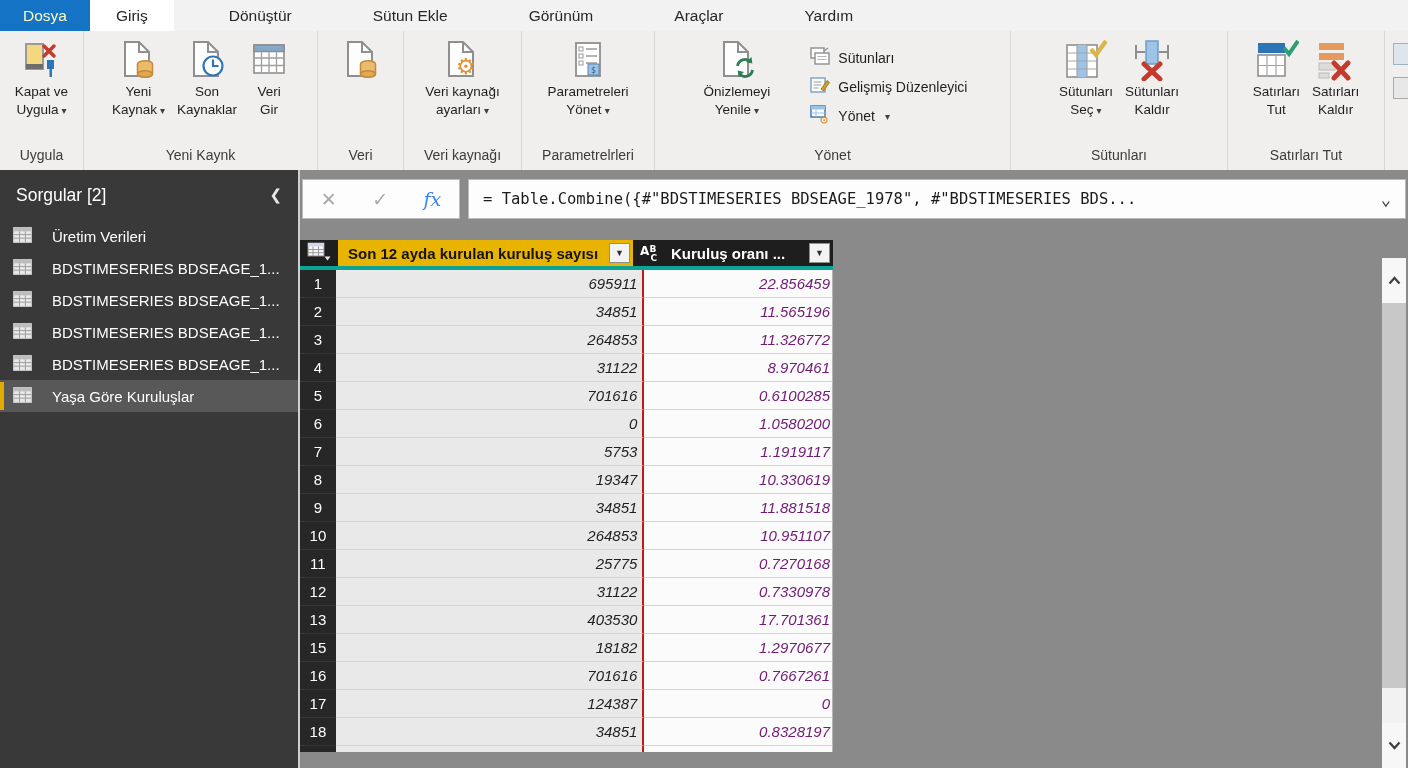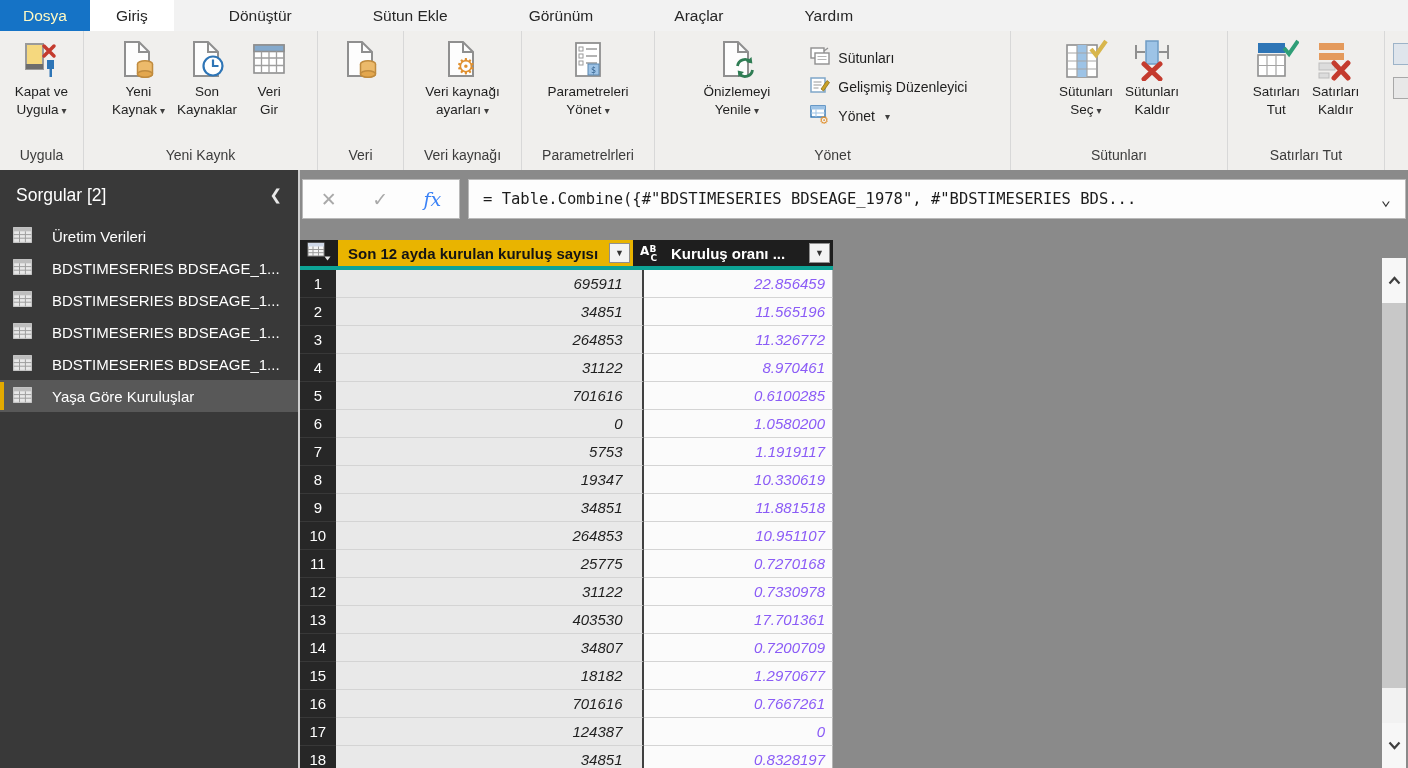--- a/index.html
+++ b/index.html
@@ -64,26 +64,26 @@
   .h2{width:200px;background:#1e1e1e;color:#fff;font-weight:bold;font-size:15px;display:flex;
       align-items:center;gap:6px;padding:0 3px 0 6px;box-sizing:border-box;cursor:pointer;}
   .hlabel{flex:1;overflow:hidden;white-space:nowrap;}
   .filterbtn{width:21px;height:20px;background:#f3f3f3;border:1px solid #8f8f8f;display:flex;
              align-items:center;justify-content:center;font-size:9px;color:#333;flex:0 0 21px;
              box-sizing:border-box;cursor:pointer;}
   .tealbar{height:4px;background:#0da395;flex:0 0 4px;}
   .trow{display:flex;height:28px;flex:0 0 28px;}
   .rnum{width:38px;background:#272727;color:#fff;display:flex;align-items:center;justify-content:center;
         font-size:15px;border-bottom:1px solid #383838;box-sizing:border-box;cursor:pointer;}
-  .c1{width:327px;background:#e9e9e9;border-bottom:1px solid #d4d4d4;border-right:2px solid #404040;
-      display:flex;align-items:center;justify-content:flex-end;padding-right:20px;font-style:italic;
+  .c1{width:327px;background:#e9e9e9;border-bottom:1px solid #d4d4d4;border-right:2px solid #b91c1c;
+      display:flex;align-items:center;justify-content:flex-end;padding-right:5px;font-style:italic;
       font-size:15px;color:#1f1f1f;box-sizing:border-box;cursor:pointer;}
   .c2{width:200px;background:#fbfbfb;border-bottom:1px solid #d4d4d4;border-right:1px solid #b5b5b5;
-      display:flex;align-items:center;justify-content:flex-end;padding-right:7px;font-style:italic;
-      font-size:15px;color:#8b5cf6;box-sizing:border-box;cursor:pointer;}
+      display:flex;align-items:center;justify-content:flex-end;padding-right:2px;font-style:italic;
+      font-size:15px;color:#701a75;box-sizing:border-box;cursor:pointer;}
   .trow.partial2{height:6px;flex:0 0 6px;}
   .trow.partial2 .rnum,.trow.partial2 .c1,.trow.partial2 .c2{border-bottom:none;}
 
   
   .vscroll{position:absolute;right:2px;top:88px;bottom:0;width:24px;background:#f2f2f2;}
   .sb-up{position:absolute;top:0;left:0;right:0;height:45px;display:flex;align-items:center;
          justify-content:center;cursor:pointer;background:#f7f7f7;}
   .sb-thumb{position:absolute;top:45px;left:0;right:0;height:385px;background:#c8c8c8;cursor:pointer;}
   .sb-down{position:absolute;bottom:0;left:0;right:0;height:45px;display:flex;align-items:center;
            justify-content:center;cursor:pointer;background:#f7f7f7;}
@@ -492,25 +492,20 @@
               <div class="rnum">12</div>
               <div class="c1">31122</div>
               <div class="c2">0.7330978</div>
             </div>
             <div class="trow">
               <div class="rnum">13</div>
               <div class="c1">403530</div>
               <div class="c2">17.701361</div>
             </div>
             <div class="trow">
-              <div class="rnum">14</div>
-              <div class="c1">34807</div>
-              <div class="c2">0.7200709</div>
-            </div>
-            <div class="trow">
               <div class="rnum">15</div>
               <div class="c1">18182</div>
               <div class="c2">1.2970677</div>
             </div>
             <div class="trow">
               <div class="rnum">16</div>
               <div class="c1">701616</div>
               <div class="c2">0.7667261</div>
             </div>
             <div class="trow">

